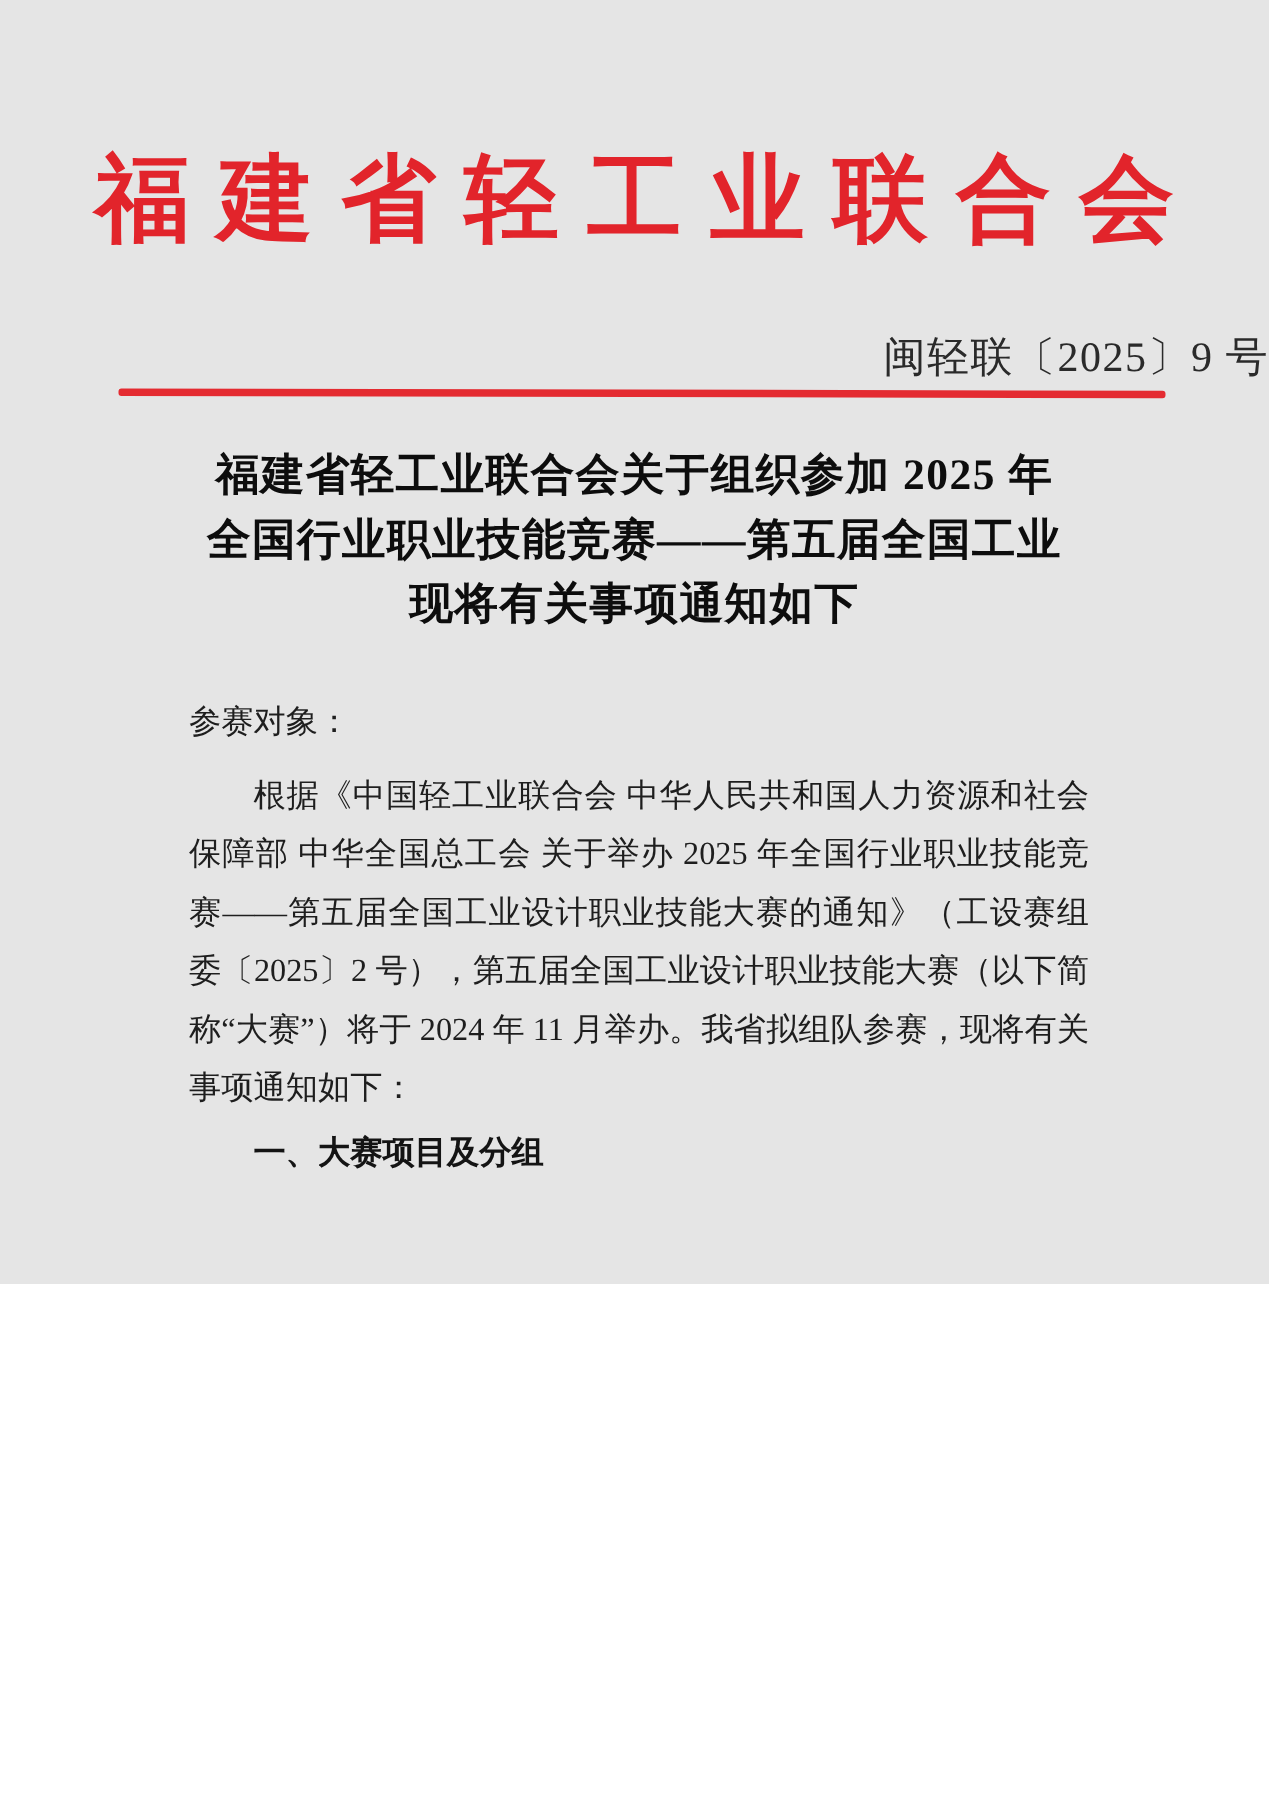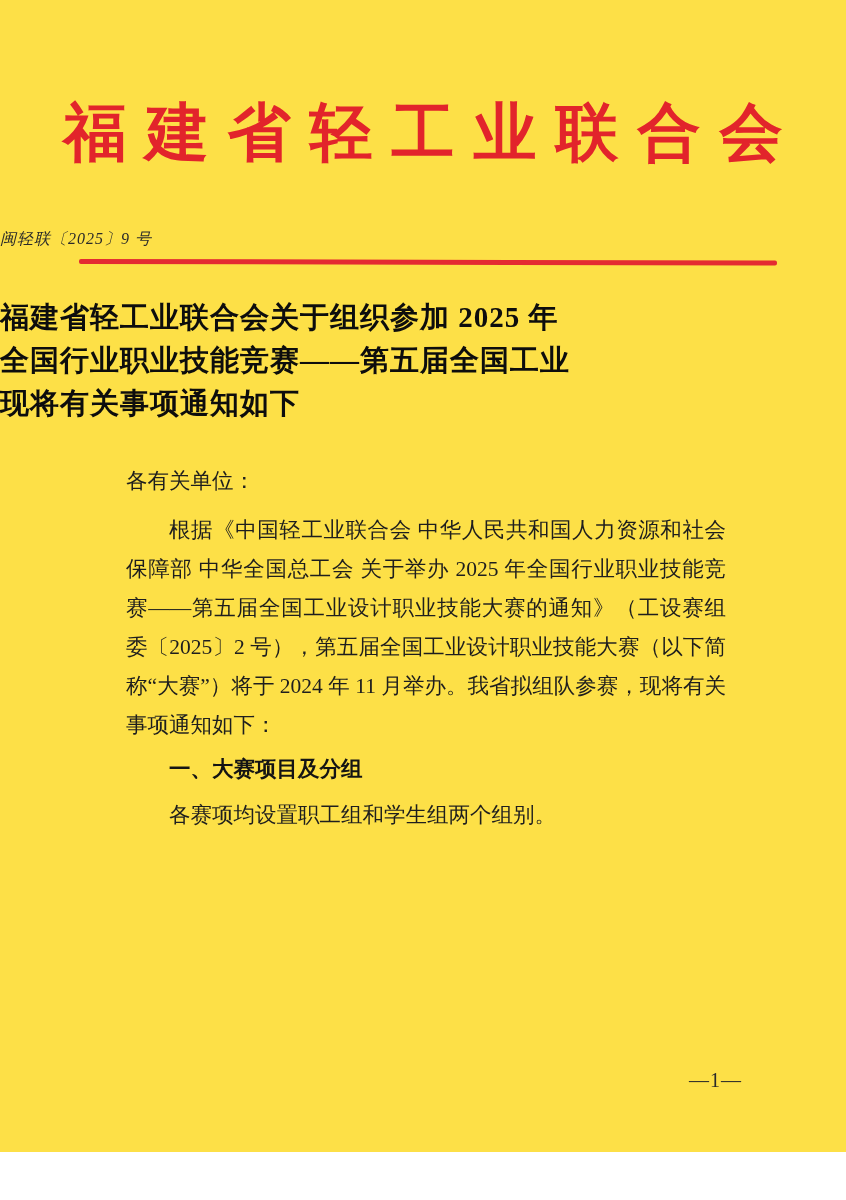--- a/index.html
+++ b/index.html
@@ -3,22 +3,22 @@
 <meta charset="utf-8">
 <style>
   html, body {
     margin: 0;
     padding: 0;
     background: #ffffff;
   }
   .page {
     position: relative;
     width: 846px;
-    height: 1152px;
-    background: #fde047;
+    height: 856px;
+    background: #e5e5e5;
     overflow: hidden;
     font-family: "Liberation Serif", "DejaVu Serif", serif;
   }
   .agency {
     position: absolute;
     top: 96px;
     left: 0;
     width: 100%;
     text-align: center;
     font-family: "Liberation Serif", "DejaVu Serif", serif;
@@ -29,43 +29,43 @@
     letter-spacing: 19px;
     padding-left: 19px;
     box-sizing: border-box;
     white-space: nowrap;
   }
   .docnum {
     position: absolute;
     top: 224px;
     left: 0;
     width: 100%;
-    text-align: left;
-    font-size: 16px;
+    text-align: right;
+    font-size: 28px;
     line-height: 30px;
     color: #2a2a2a;
     letter-spacing: 1px;
-    font-style: italic;
   }
   .rule {
     position: absolute;
     top: 259px;
     left: 79px;
     width: 698px;
     height: 5px;
     background: #e42b31;
     border-radius: 2px;
     transform: rotate(0.12deg);
     transform-origin: left center;
   }
   .title {
     position: absolute;
     top: 296px;
     left: 0;
     width: 100%;
+    text-align: center;
     font-family: "Liberation Serif", "DejaVu Serif", serif;
     font-weight: bold;
     font-size: 29px;
     line-height: 43px;
     color: #0d0d0d;
     letter-spacing: 1px;
   }
   .body-text {
     position: absolute;
     top: 462px;
@@ -115,23 +115,22 @@
 
   <div class="rule"></div>
 
   <div class="title">
     <div>福建省轻工业联合会关于组织参加 2025 年</div>
     <div>全国行业职业技能竞赛——第五届全国工业</div>
     <div>现将有关事项通知如下</div>
   </div>
 
   <div class="body-text">
-    <p class="salutation">各有关单位：</p>
+    <p class="salutation">参赛对象：</p>
     <div id="blocks">
         <p class="para">根据《中国轻工业联合会 中华人民共和国人力资源和社会保障部 中华全国总工会 关于举办 2025 年全国行业职业技能竞赛——第五届全国工业设计职业技能大赛的通知》（工设赛组委〔2025〕2 号），第五届全国工业设计职业技能大赛（以下简称“大赛”）将于 2024 年 11 月举办。我省拟组队参赛，现将有关事项通知如下：</p>
         <p class="heading">一、大赛项目及分组</p>
-        <p class="para">各赛项均设置职工组和学生组两个组别。</p>
       </div>
   </div>
 
   <div class="pagenum">—1—</div>
 
 </div>
 
 </body></html>

